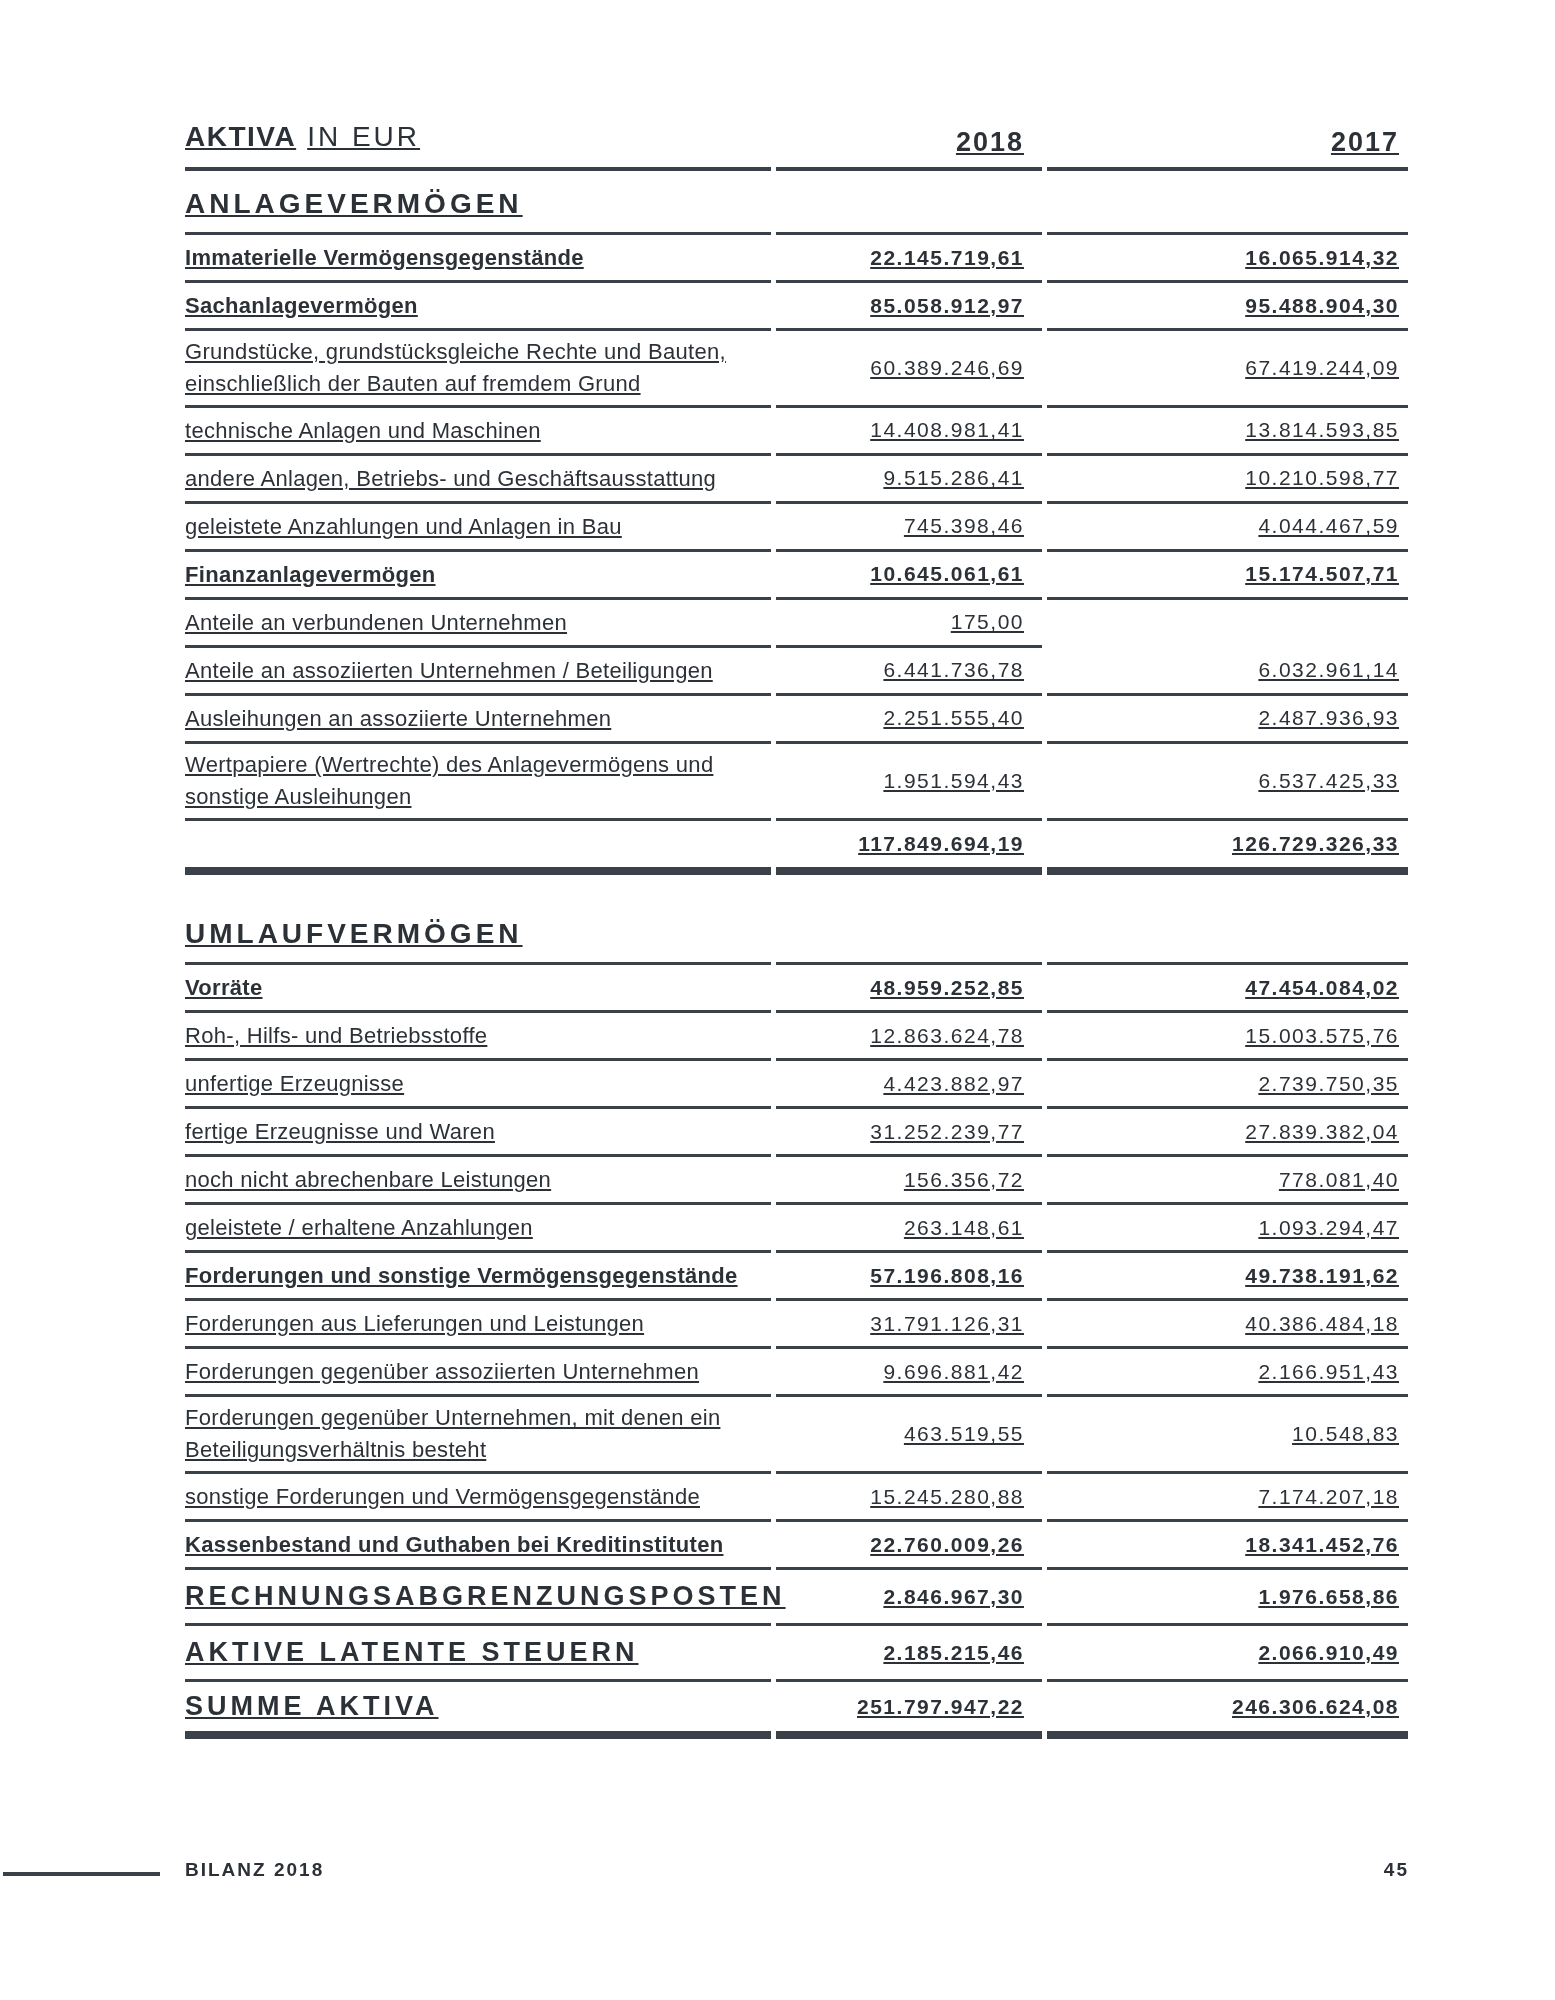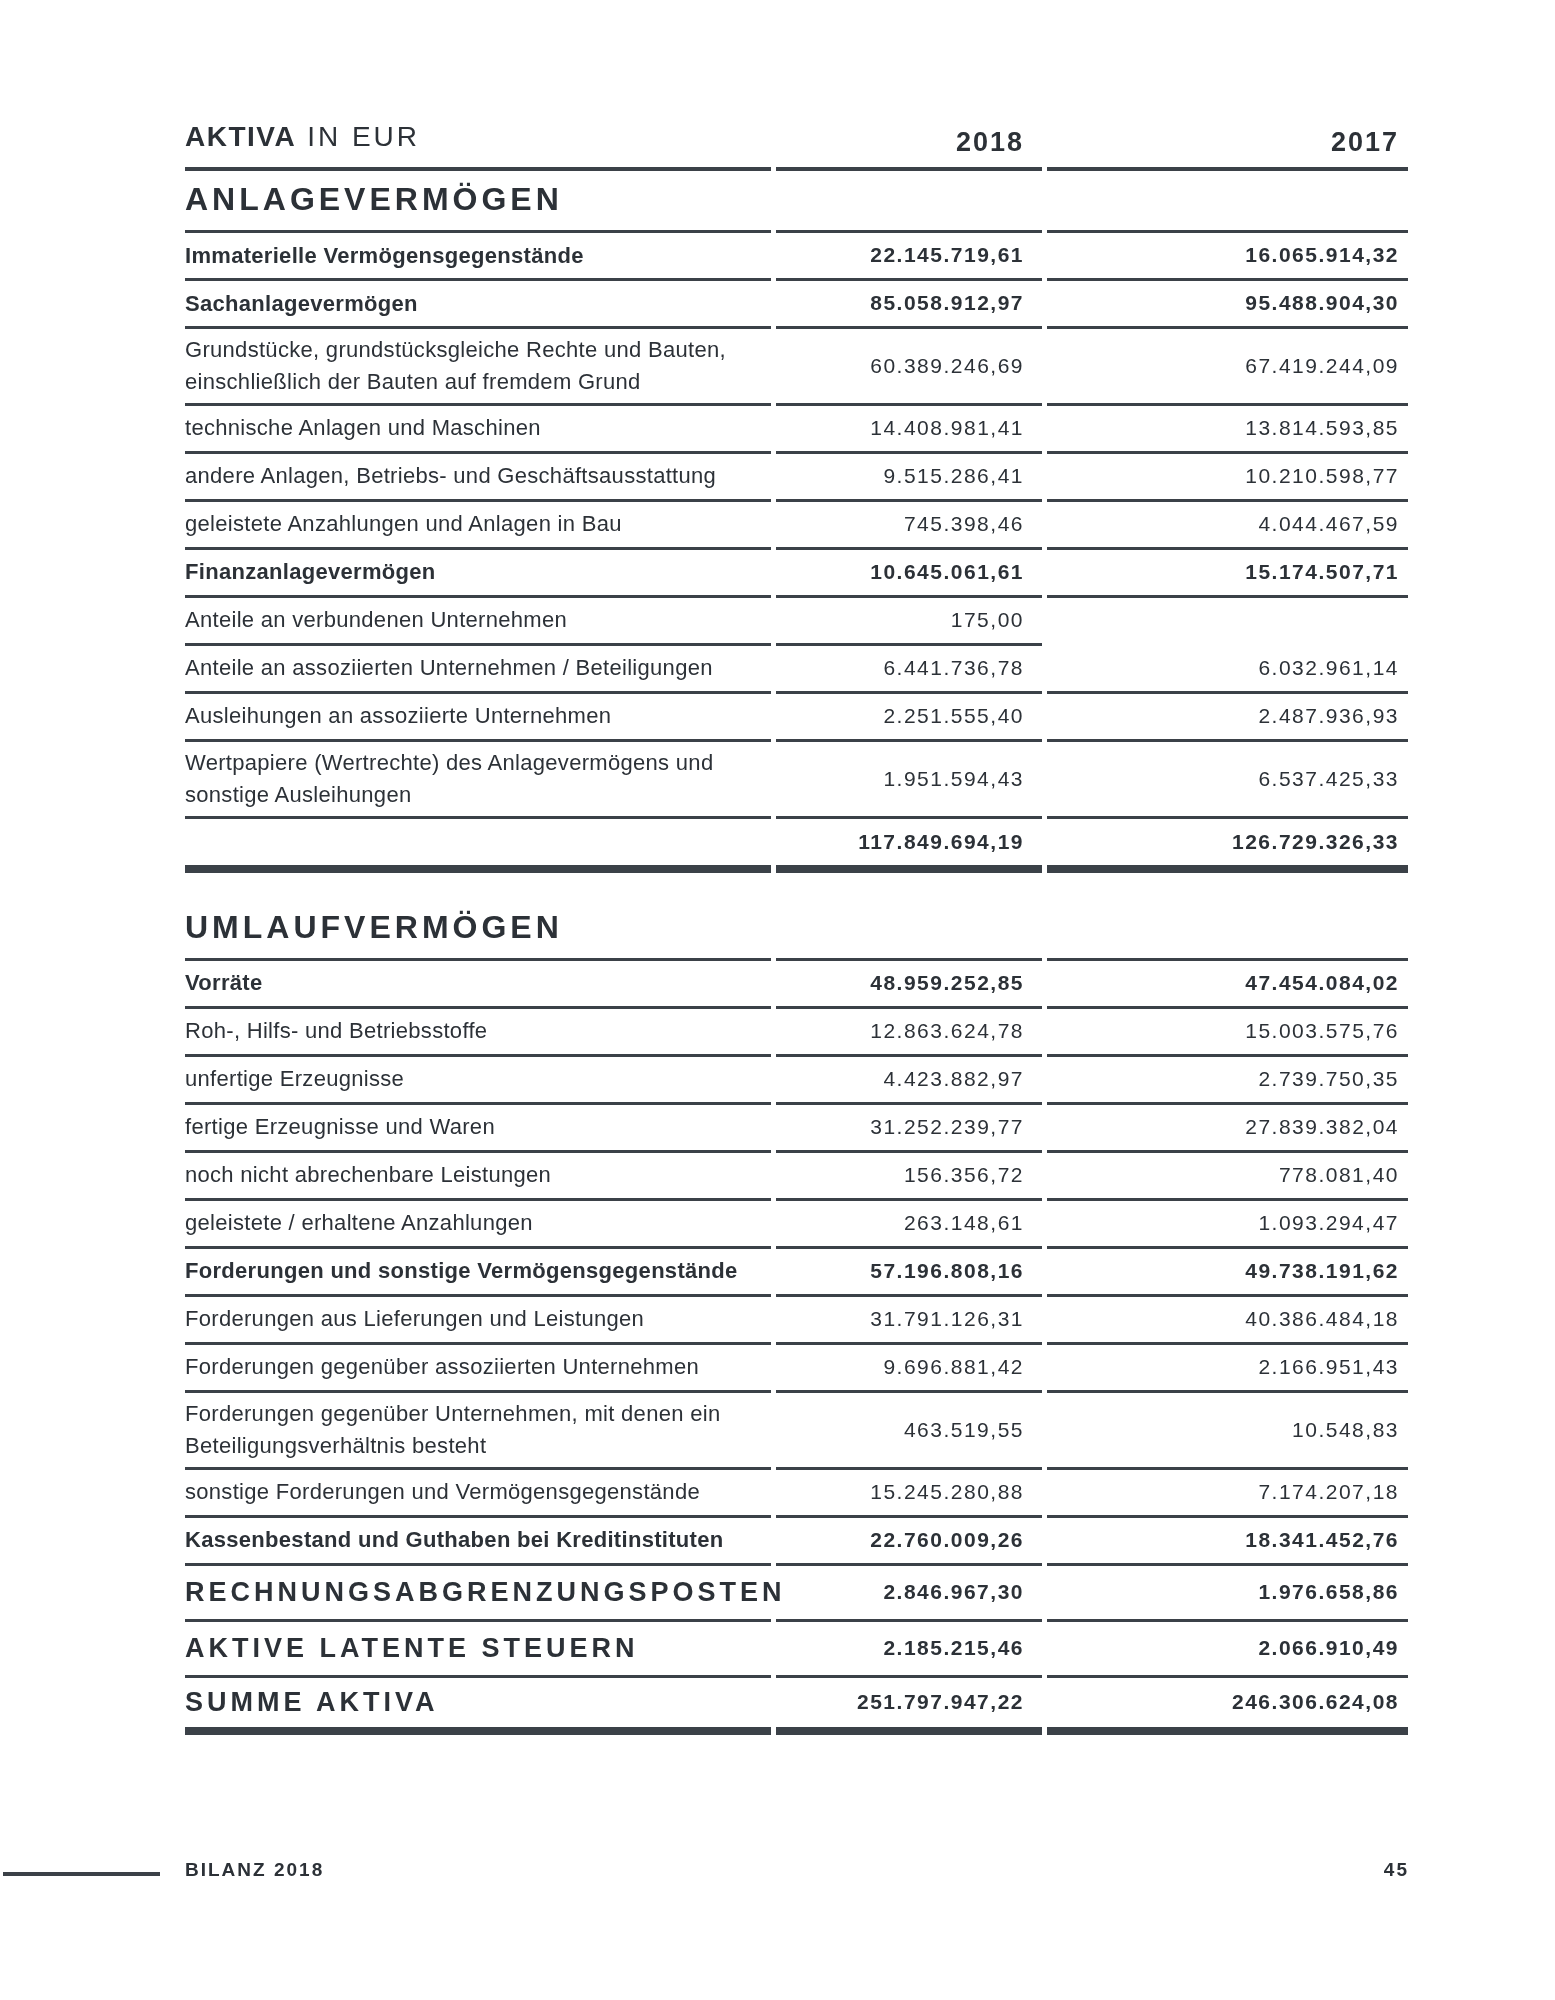--- a/index.html
+++ b/index.html
@@ -3,36 +3,36 @@
 <meta charset="utf-8">
 <style>
   :root{ --text:#2c3137; --rule:#3b4148; --bg:#ffffff; }
   *{ box-sizing:border-box; margin:0; padding:0; }
   html,body{ background:#fff; }
   body{ font-family:"Liberation Sans", sans-serif; color:var(--text); }
 
   .page{ position:relative; width:1555px; height:2000px; background:var(--bg); overflow:hidden; }
   .content{ position:absolute; left:185px; top:112px; width:1223px; }
 
-  .grid-row{ display:grid; grid-template-columns:586px 266px 361px; column-gap:5px; }
+  .grid-row{ display:grid; grid-template-columns:586px 266px 361px; column-gap:5px;text-decoration:underline; }
   .cell{ border-bottom:3px solid var(--rule); display:flex; align-items:center; min-height:48px; }
   .label-cell{ font-size:22px; letter-spacing:.3px; line-height:1.45; padding:5px 14px 5px 0; }
   .num-cell{ justify-content:flex-end; font-size:21px; letter-spacing:1.5px; white-space:nowrap; }
   .col2018{ padding-right:18px; }
   .col2017{ padding-right:9px; }
   .bold .label-cell, .bold .num-cell{ font-weight:700; }
 
   .head-row .cell{ border-bottom-width:4px; align-items:flex-end; min-height:49px; padding-bottom:9px; }
   .head-title{ font-size:28px; letter-spacing:1.5px; }
   .t-bold{ font-weight:700; }
   .t-light{ font-weight:400; margin-left:11px; letter-spacing:3px;text-align:center; }
   .head-col{ font-weight:700; font-size:27px; letter-spacing:2px; }
 
   .section-head .cell{ align-items:flex-end; min-height:52px; padding-bottom:8px; }
-  .section-heading{ font-weight:700; font-size:32px; letter-spacing:4px; white-space:nowrap; }
+  .section-heading{ font-weight:700; font-size:28px; letter-spacing:4px; white-space:nowrap;margin-top:8px; }
 
   .total-row .cell{ border-bottom-width:8px; min-height:54px; font-weight:700; }
 
   .caps-row .cell{ min-height:56px; }
   .caps-label{ font-weight:700; font-size:27px; letter-spacing:4px; white-space:nowrap; }
   .bold-num{ font-weight:700; }
   .grand .cell{ border-bottom-width:8px; min-height:50px; }
 
   .section + .section{ margin-top:26px; }
 

